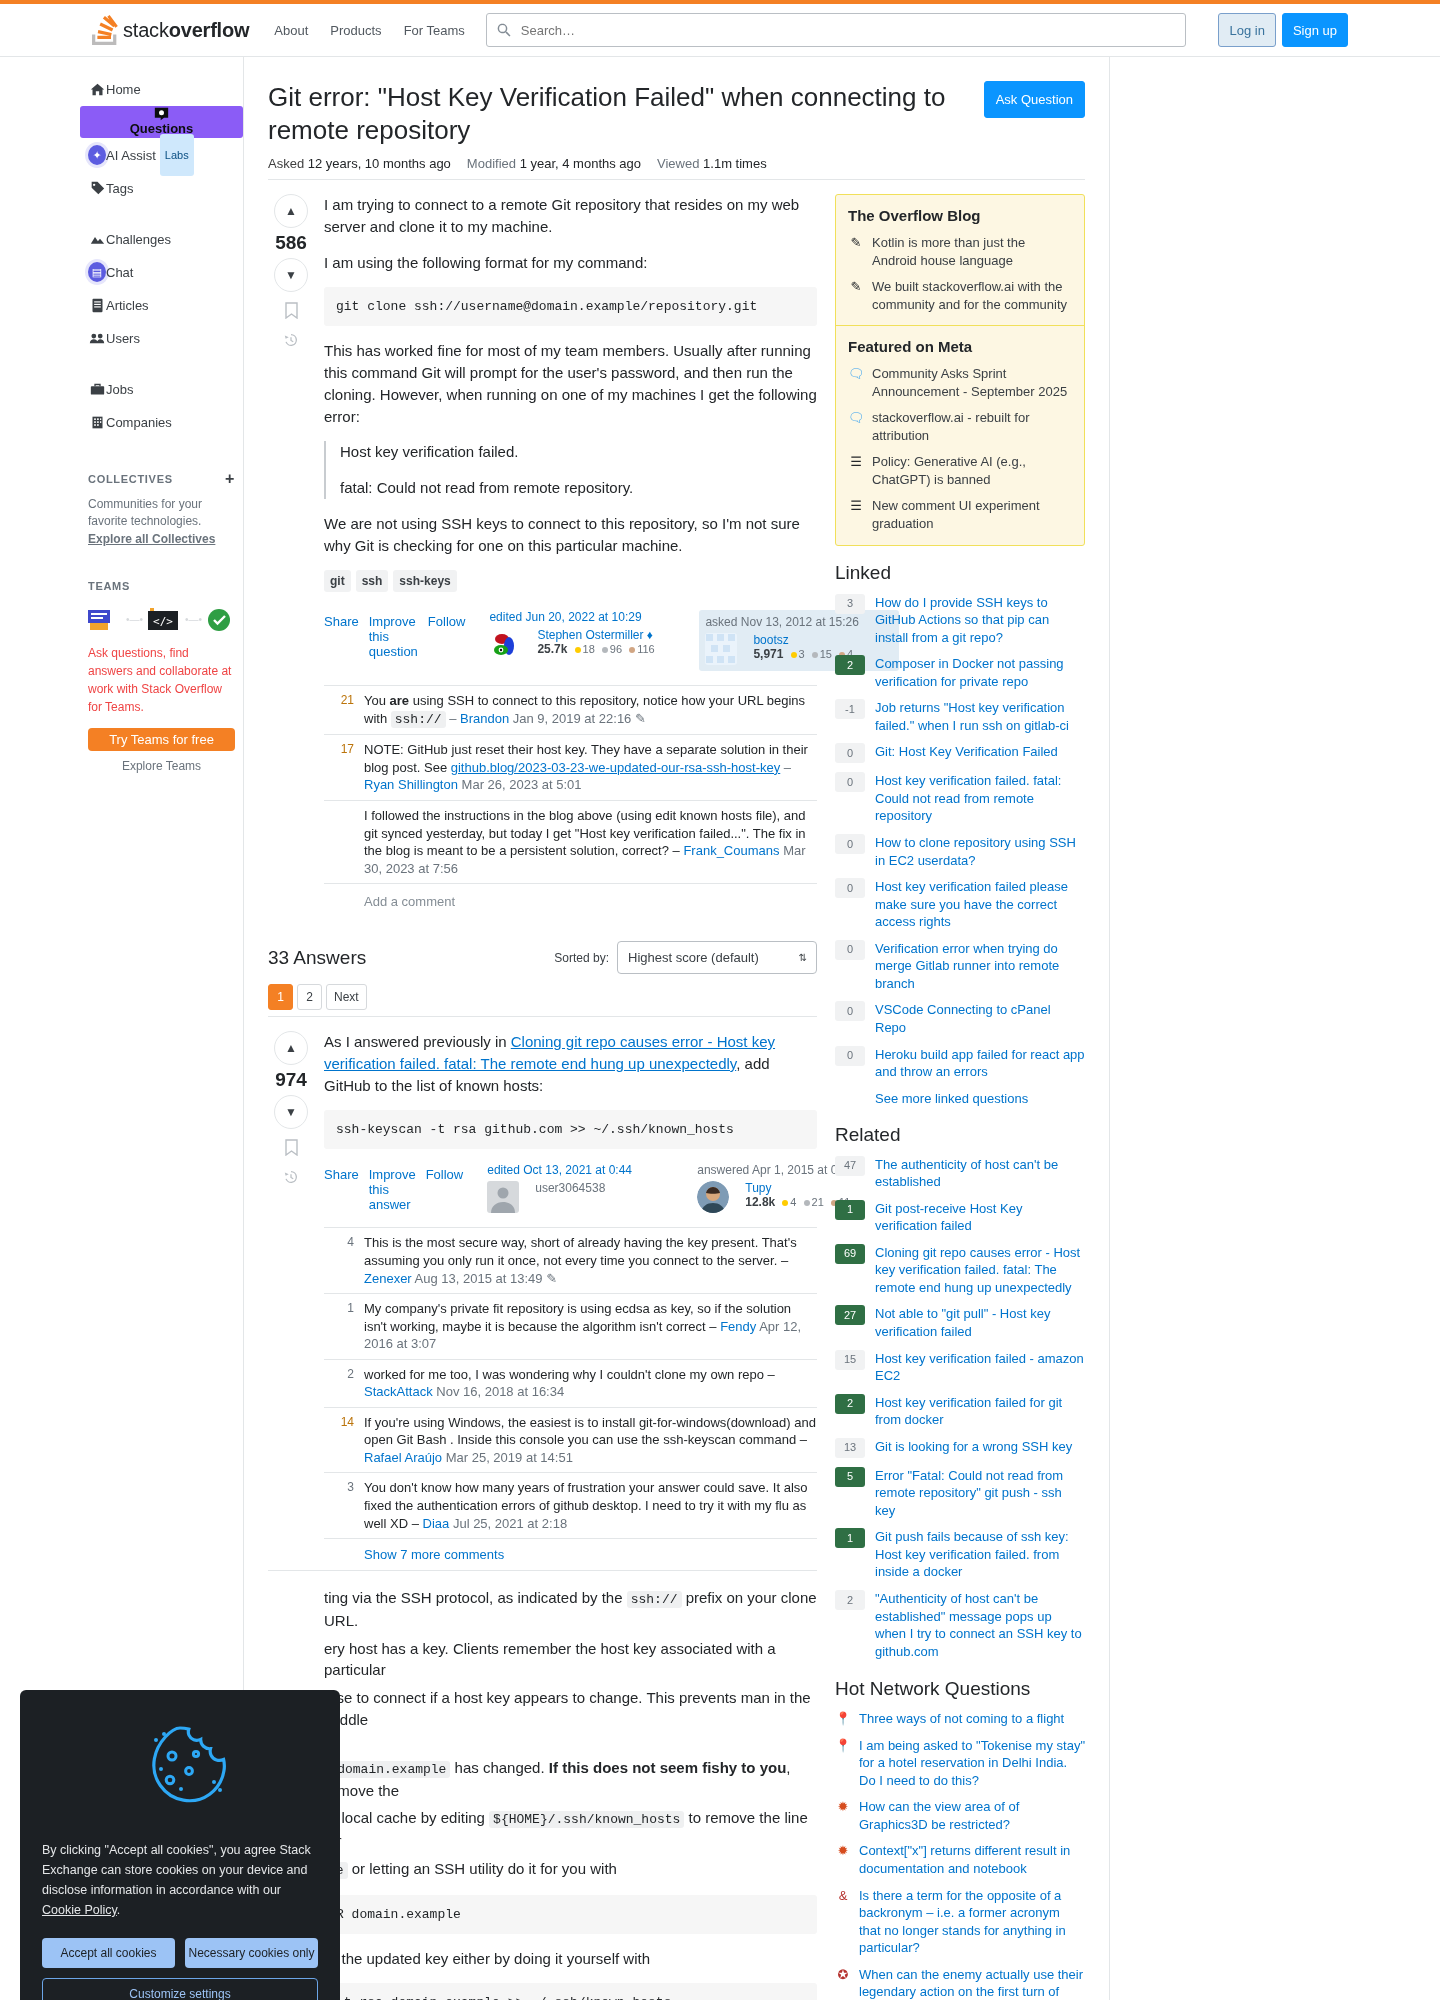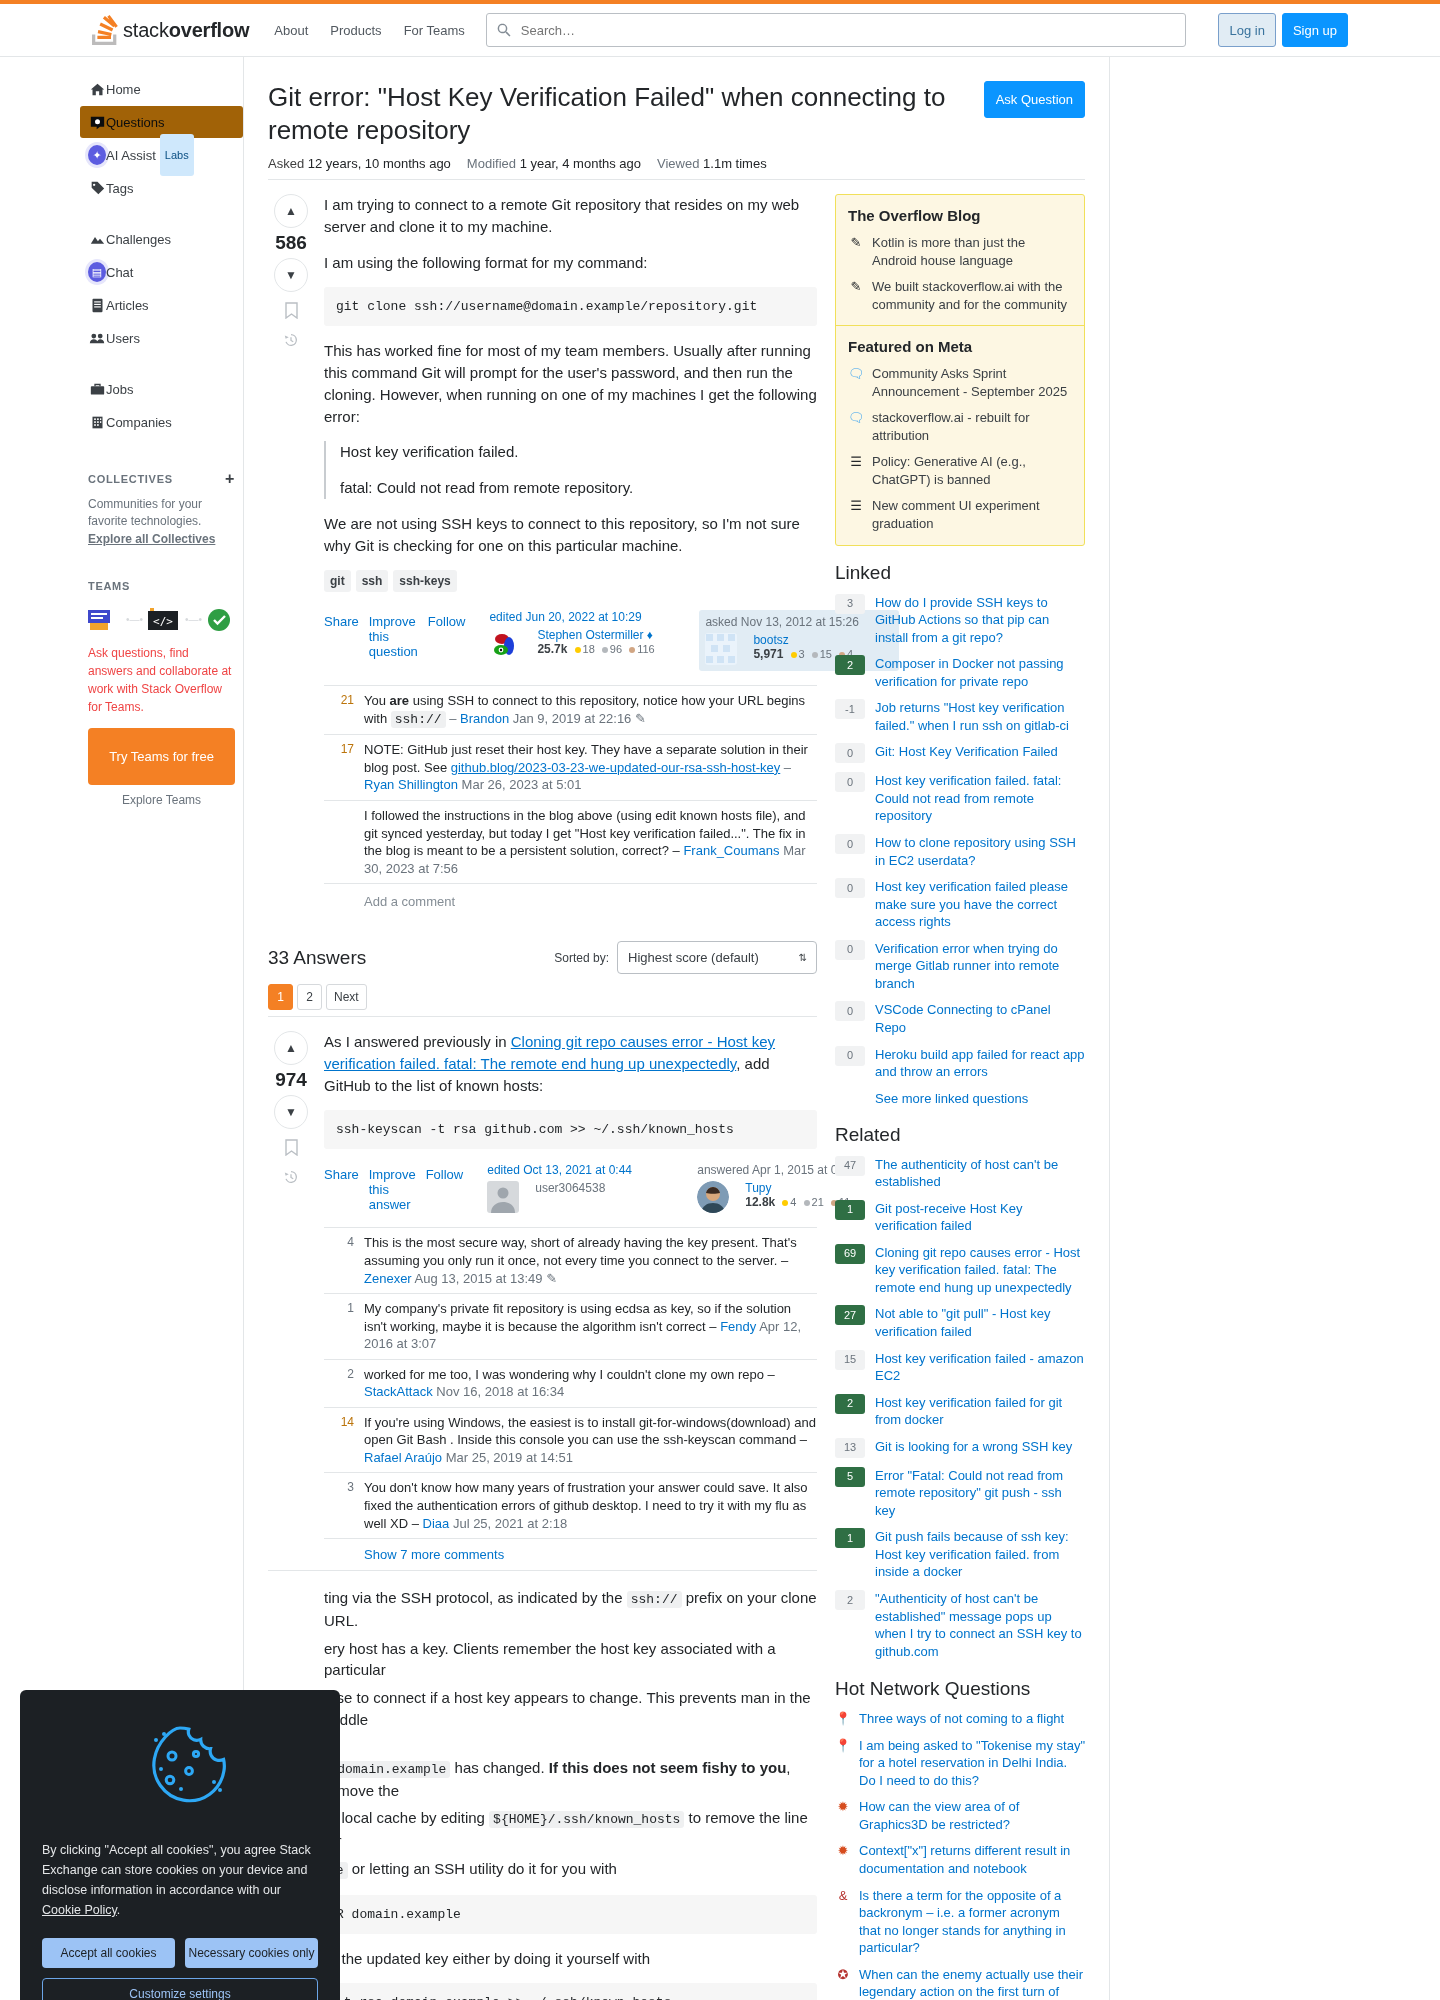--- a/index.html
+++ b/index.html
@@ -52,21 +52,21 @@
   .page { display:flex; width:1440px; }
   .left-nav {
     width:164px; margin-left:80px; padding-top:16px; flex:none;
     border-right:1px solid #e3e6e8; min-height:1947px;
   }
   .nav-item {
     display:flex; align-items:center; 
     height:32px; padding:0 8px 0 8px; font-size:13px; color:#3b4045;
     border-radius:3px; margin-bottom:1px;
   }
-  .nav-item.selected { background:#a16207; font-weight:normal; color:#0c0d0e; }
+  .nav-item.selected { background:#8b5cf6; font-weight:bold; color:#0c0d0e;flex-direction:column; }
   .nav-item .ico { width:18px; display:flex; justify-content:center; align-items:center;}
   .nav-gap { height:18px; }
   .badge-labs {
     background:#cfe8fc; color:#0a4f83; font-size:11px;
     border-radius:3px; padding:15px 5px; margin-left:4px;
   }
   .round-ico {
     width:20px;height:20px;border-radius:50%;background:#5c5ce0;
     display:flex;align-items:center;justify-content:center;color:#fff;font-size:11px;
     box-shadow:0 0 0 3px #e6e6fb;
@@ -78,21 +78,21 @@
     display:flex; align-items:center; justify-content:space-between;
     font-size:11px; letter-spacing:.7px; color:#6a737c; font-weight:bold;
     text-transform:uppercase; margin-bottom:8px;
   }
   .sect-body { font-size:12px; color:#6a737c; line-height:1.45; }
   .sect-body a { color:#6a737c; text-decoration:underline; font-weight:bold;}
   .teams-art { display:flex; align-items:center; gap:4px; margin:14px 0 12px 0;}
   .teams-text { font-size:12px; color:#ef4444; line-height:1.5; }
   .btn-teams {
     display:block; text-align:center; background:#f48024; color:#fff;
-    border-radius:4px; padding:21px 0; margin:12px 0 8px 0; font-size:13px;
+    border-radius:4px; padding:4px 0; margin:12px 0 8px 0; font-size:13px;
   }
   .explore-teams { display:block; text-align:center; font-size:12px; color:#6a737c;}
   
   .main { width:866px; flex:none; padding:24px 24px 0 24px; border-right:1px solid #e3e6e8;}
   .q-header { border-bottom:1px solid #e3e6e8; padding-bottom:8px; }
   .q-title-row { display:flex; align-items:flex-start; gap:12px;}
   .q-title { font-size:26px; font-weight:normal; color:#232629; line-height:1.25; flex:1; margin:0;}
   .btn-ask {
     background:#0a95ff; color:#fff; border:1px solid #0a95ff;
     height:37px; padding:0 11px; flex:none;

